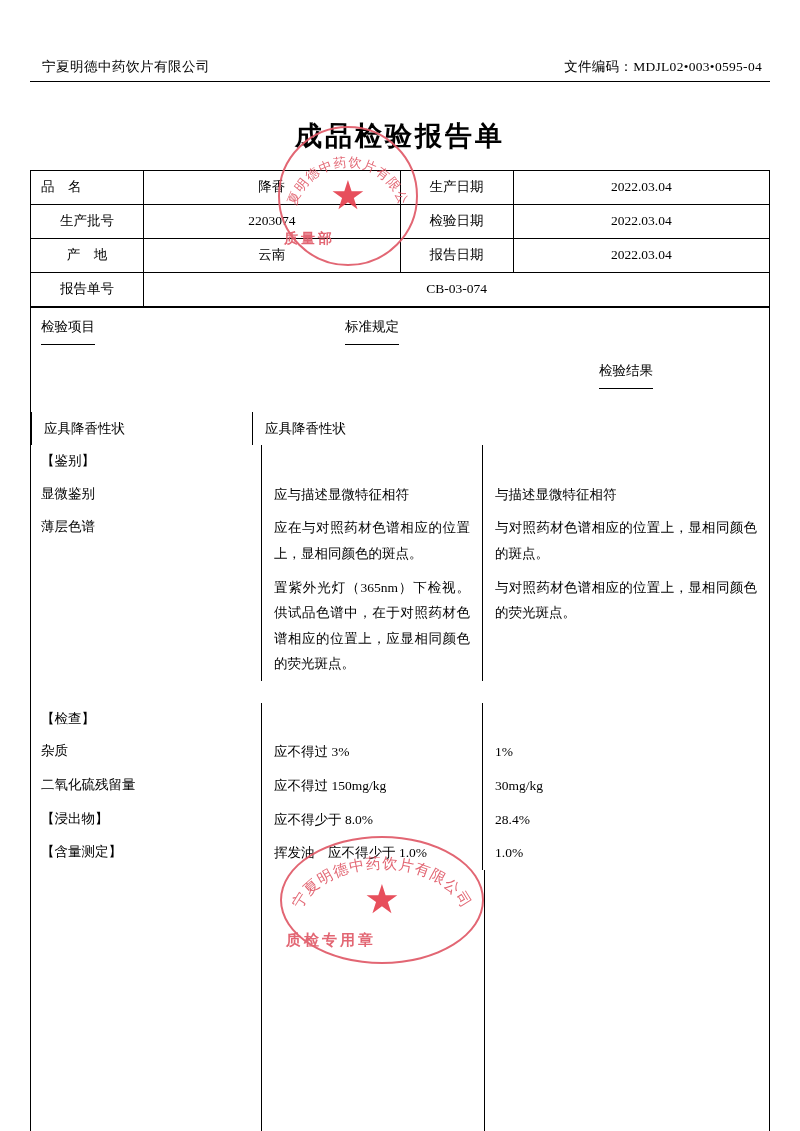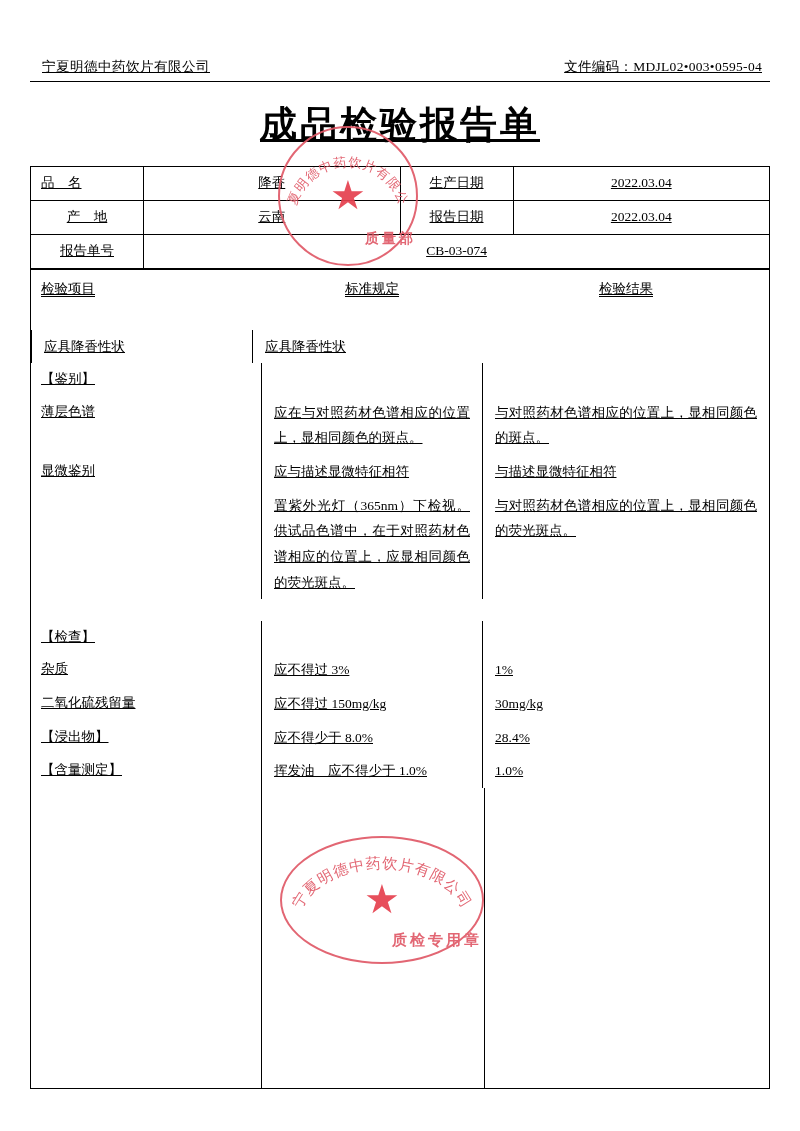--- a/index.html
+++ b/index.html
@@ -14,40 +14,39 @@
     color: #000;
     position: relative;
     overflow: hidden;
   }
   .page {
     position: relative;
     width: 800px;
     height: 830px;
     box-sizing: border-box;
     padding: 58px 30px 0 30px;
-    text-decoration: underline;
   }
   
   .header-row {
     display: flex;
     justify-content: space-between;
     align-items: flex-end;
     font-size: 13.5px;
     padding: 0 8px 5px 12px;
     border-bottom: 1.6px solid #000;
   }
   .company { letter-spacing: 0.5px; }
   .doc-code { letter-spacing: 0.3px; }
 
   .title {
     text-align: center;
-    font-size: 37px;
+    font-size: 27px;
     font-weight: bold;
     letter-spacing: 3px;
-    margin: 18px 0 16px 0;
+    margin: 36px 0 16px 0;
   }
 
   
   table.main {
     width: 100%;
     border-collapse: collapse;
     table-layout: fixed;
     font-size: 13.5px;
   }
   table.main td {
@@ -81,24 +80,24 @@
     border: 1px solid #000;
     border-bottom: none;
   }
   .head-inner {
     display: flex;
     font-size: 13.5px;
     padding: 10px 0 10px 0;
   }
   .head-inner .h1 { width: 230px; padding-left: 10px; box-sizing: border-box;}
   .head-inner .h2 { width: 222px; text-align: center; box-sizing: border-box;}
-  .head-inner .h3 { flex: 1; text-align: center; box-sizing: border-box;}
+  .head-inner .h3 { flex: 1; text-align: center; box-sizing: border-box; margin-top: 44px;}
   .head-inner span.u {
     border-bottom: 1px solid #000;
-    padding-bottom: 0;
+    padding-bottom: 10px;
   }
 
   .rows {
     display: block;
     min-height: 690px;
     position: relative;
   }
   .row {
     display: flex;
     font-size: 13.5px;
@@ -139,22 +138,22 @@
     position: absolute;
     left: 50%; top: 50%;
     transform: translate(-50%,-50%);
     color: #e6414f;
     font-size: 40px;
     line-height: 1;
   }
   .stamp-bottom .star { font-size: 40px; }
   .stamp-label {
     position: absolute;
-    left: 11px; right: 0;
-    text-align: right;
+    left: 4px; right: 0;
+    text-align: left;
     font-size: 15px;
     letter-spacing: 3px;
     font-weight: bold;
   }
   .stamp-top .stamp-label { bottom: 16px; font-size: 14px;}
   .stamp-bottom .stamp-label { bottom: 12px; font-size: 15px;}
   .arc-text {
     position: absolute;
     left: 0; top: 0; width: 100%; height: 100%;
   }
@@ -177,20 +176,26 @@
   <table class="main">
     <tbody>
         <tr>
       <td class="lbl">
         <span class="lbl-spread">
               <span>品　名</span>
             </span>
       </td>
       <td class="cell-val">降香</td>
       <td class="c3">生产日期</td>
+      <td class="c4">2022.03.04</td>
+    </tr>
+    <tr>
+      <td class="lbl">生产批号</td>
+      <td class="cell-val">2203074</td>
+      <td class="c3">检验日期</td>
       <td class="c4">2022.03.04</td>
     </tr>
     <tr>
       <td class="lbl">产　地</td>
       <td class="cell-val">云南</td>
       <td class="c3">报告日期</td>
       <td class="c4">2022.03.04</td>
     </tr>
     <tr>
       <td class="lbl">报告单号</td>
@@ -217,29 +222,29 @@
         <div class="c-res">应具降香性状</div>
       </div>
 
       <div class="row">
         <div class="c-item">【鉴别】</div>
         <div class="c-std"></div>
         <div class="c-res"></div>
       </div>
 
       <div class="row">
+        <div class="c-item">显微鉴别</div>
+        <div class="c-std">应与描述显微特征相符</div>
+        <div class="c-res">与描述显微特征相符</div>
+      </div>
+
+      <div class="row">
         <div class="c-item">薄层色谱</div>
         <div class="c-std justified">应在与对照药材色谱相应的位置上，显相同颜色的斑点。</div>
         <div class="c-res justified">与对照药材色谱相应的位置上，显相同颜色的斑点。</div>
-      </div>
-
-      <div class="row">
-        <div class="c-item">显微鉴别</div>
-        <div class="c-std">应与描述显微特征相符</div>
-        <div class="c-res">与描述显微特征相符</div>
       </div>
 
       <div class="row">
         <div class="c-item"></div>
         <div class="c-std justified">置紫外光灯（365nm）下检视。供试品色谱中，在于对照药材色谱相应的位置上，应显相同颜色的荧光斑点。</div>
         <div class="c-res justified">与对照药材色谱相应的位置上，显相同颜色的荧光斑点。</div>
       </div>
 
       <div class="spacer-md"></div>
 

